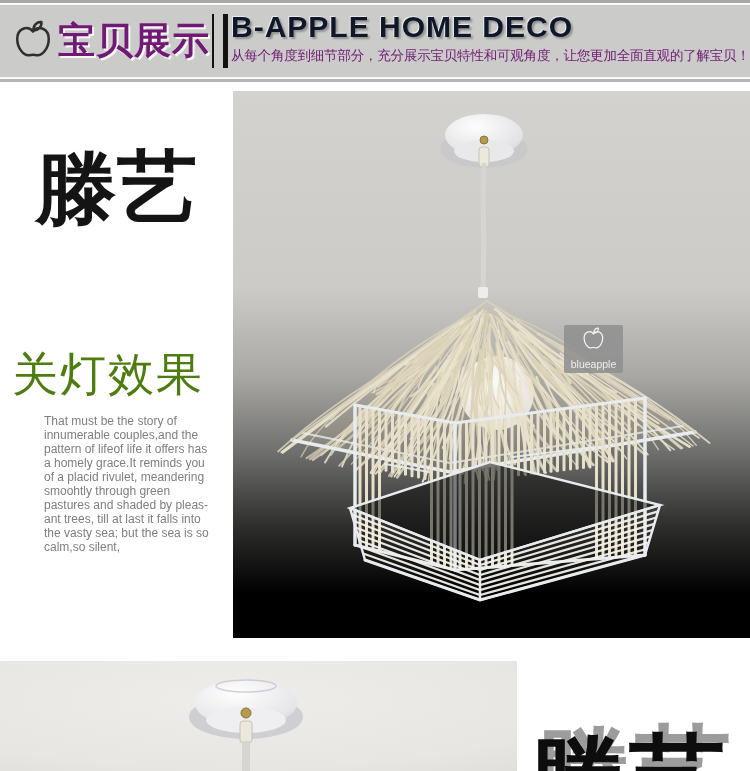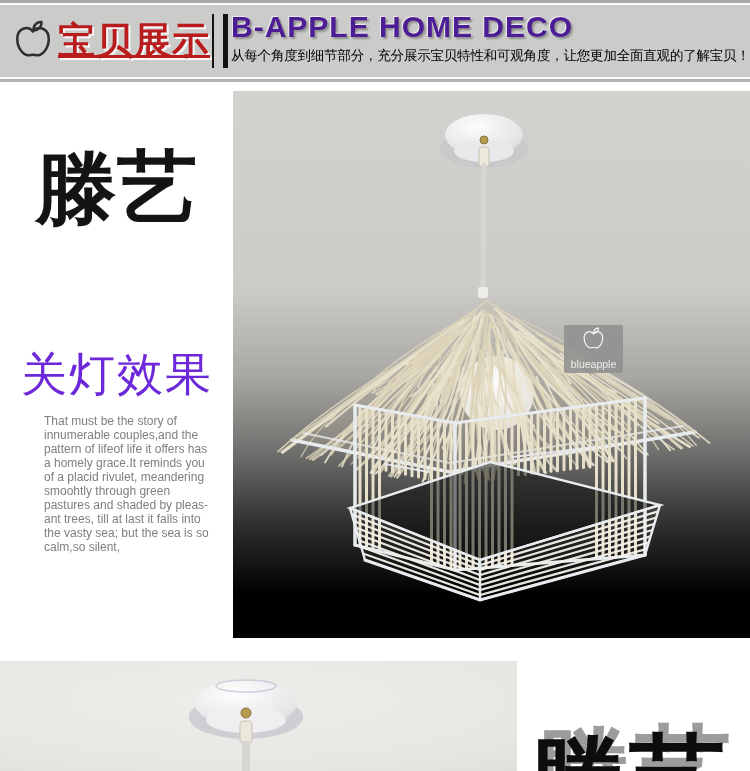--- a/index.html
+++ b/index.html
@@ -5,35 +5,35 @@
   html,body{margin:0;padding:0;background:#fff;}
   #canvas{position:relative;width:750px;height:771px;background:#fff;overflow:hidden;
           font-family:"Liberation Sans",sans-serif;}
 
   
   .page-header{position:absolute;left:0;top:0;width:750px;height:76px;
     background:#cbcbc9;border-top:3px solid #a8a8a6;border-bottom:3px solid #b4b4b2;
     box-shadow:inset 0 2px 0 #fbfbf9, inset 0 -2px 0 #fbfbf9;}
   .header-left{position:absolute;left:12px;top:0;height:100%;display:flex;align-items:center;}
   .brand-logo{width:42px;height:42px;margin-right:4px;}
-  .shop-title{font-size:37px;font-weight:bold;letter-spacing:1px;color:#b91c1c;
-    text-shadow:2px 2px 0 rgba(255,255,255,.85);text-decoration:underline;}
+  .shop-title{font-size:37px;font-weight:bold;letter-spacing:1px;color:#701a75;
+    text-shadow:2px 2px 0 rgba(255,255,255,.85);}
   .header-divider{position:absolute;left:212px;top:11px;height:54px;width:9px;
     border-left:2px solid #121210;border-right:5px solid #121210;}
   .header-right{position:absolute;left:231px;top:7px;width:515px;}
-  .brand-title{font-size:30px;font-weight:bold;letter-spacing:1px;color:#4c1d95;line-height:34px;
+  .brand-title{font-size:30px;font-weight:bold;letter-spacing:1px;color:#0f172a;line-height:34px;
     text-shadow:-1px -1px 0 #e9e9e7, 2px 2px 2px #92928f;white-space:nowrap;}
-  .brand-tagline{font-size:13.5px;color:#000000;margin-top:3px;letter-spacing:-0.2px;white-space:nowrap;}
+  .brand-tagline{font-size:13.5px;color:#701a75;margin-top:3px;letter-spacing:-0.2px;white-space:nowrap;}
 
   
   .intro-panel{position:absolute;left:0;top:82px;width:233px;height:556px;background:#fff;}
   .big-title{position:absolute;left:36px;top:56px;width:190px;
     font-family:"Liberation Serif",serif;font-weight:bold;font-size:80px;line-height:101px;
     color:#141414;letter-spacing:1px;}
-  .mode-label{position:absolute;left:21px;top:262px;font-size:46px;letter-spacing:2px;color:#6d28d9;}
+  .mode-label{position:absolute;left:12px;top:262px;font-size:46px;letter-spacing:2px;color:#4d7c0f;}
   .product-desc{position:absolute;left:44px;top:332px;width:178px;font-size:12px;line-height:14px;
     color:#7e7e7e;white-space:pre-line;}
 
   
   .main-photo{position:absolute;left:233px;top:91px;width:517px;height:547px;}
   .second-photo{position:absolute;left:0;top:661px;width:517px;height:110px;}
 
   
   .next-title-clip{position:absolute;left:517px;top:661px;width:233px;height:110px;
     background:#fff;overflow:hidden;}

